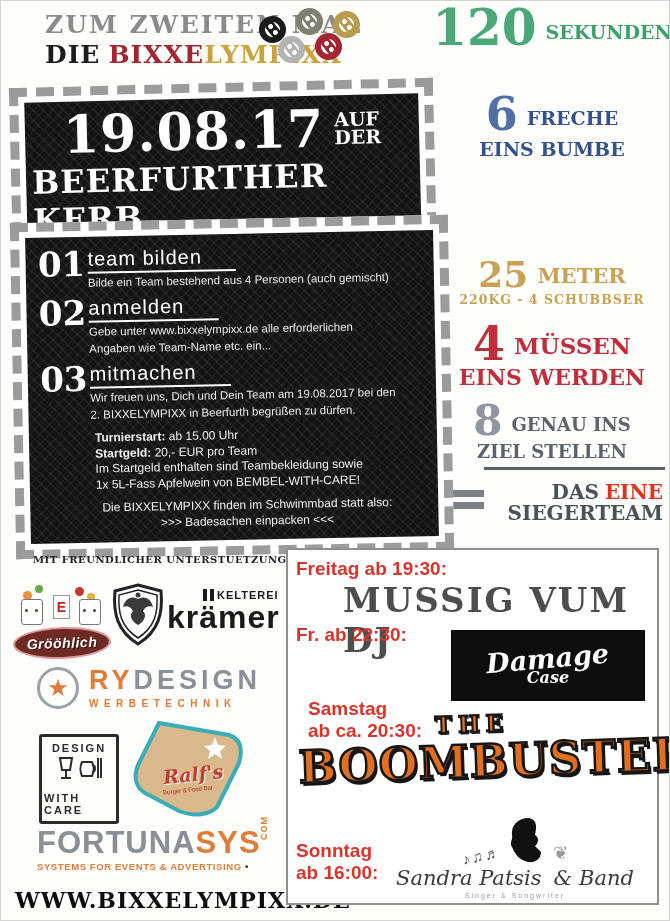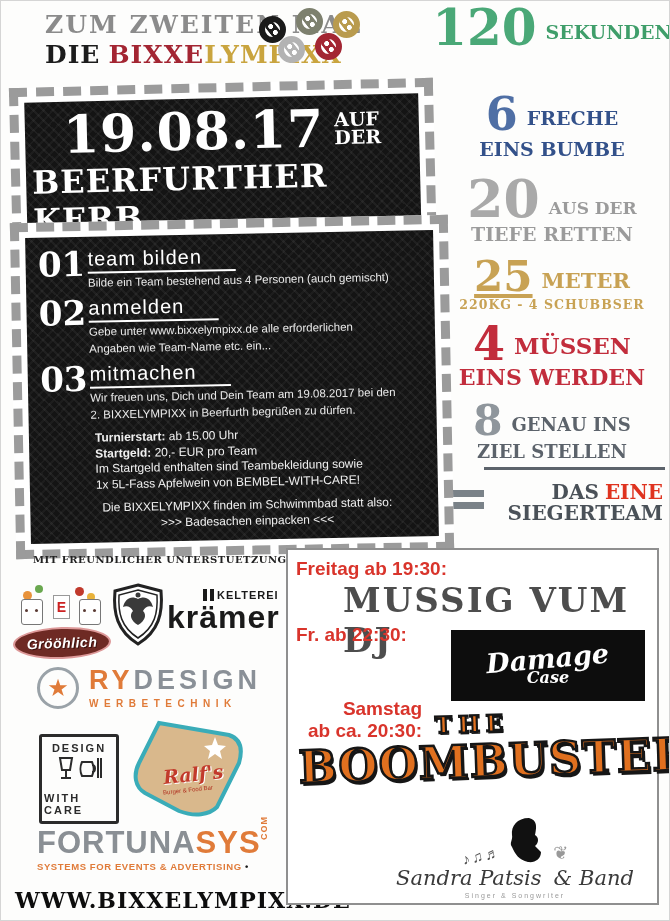--- a/index.html
+++ b/index.html
@@ -27,21 +27,21 @@
            var(--c); }
 
   
   .stat { position:absolute; left:438px; width:226px; text-align:center; }
   .stat .row { display:flex; justify-content:center; align-items:flex-end; }
   .stat .num { line-height:.85; }
   .stat .lbl { margin-left:9px; }
   .s1 { top:6px; }  .s1 .num{font-size:50px;} .s1 .lbl{font-size:19px;padding-bottom:7px;} .s1 .sub{font-size:19px;margin-top:2px;letter-spacing:.5px;}
   .s2 { top:94px; } .s2 .num{font-size:46px;} .s2 .lbl{font-size:19px;padding-bottom:5px;} .s2 .sub{font-size:19px;margin-top:4px;}
   .s3 { top:176px; }.s3 .num{font-size:52px;} .s3 .lbl{font-size:17px;padding-bottom:3px;} .s3 .sub{font-size:19px;margin-top:2px;}
-  .s4 { top:258px; }.s4 .num{font-size:42px;text-decoration:underline;} .s4 .lbl{font-size:21px;padding-bottom:2px;} .s4 .sub{font-size:12.5px;margin-top:2px;letter-spacing:1px;}
+  .s4 { top:258px; }.s4 .num{font-size:36px;} .s4 .lbl{font-size:21px;padding-bottom:2px;} .s4 .sub{font-size:12.5px;margin-top:2px;letter-spacing:1px;}
   .s5 { top:324px; }.s5 .num{font-size:46px;} .s5 .lbl{font-size:23px;padding-bottom:5px;} .s5 .sub{font-size:22px;margin-top:0;}
   .s6 { top:402px; }.s6 .num{font-size:42px;} .s6 .lbl{font-size:18px;padding-bottom:4px;} .s6 .sub{font-size:18px;margin-top:2px;}
 
   .result { position:absolute; left:438px; top:466px; width:226px; }
   .result .line { border-top:3px solid #5c636b; margin-left:45px; }
   .result .body { display:flex; margin-top:12px; }
   .equals { margin-left:12px; margin-top:8px; display:flex; flex-direction:column; gap:5px; }
   .equals span { width:33px; height:7px; background:#7a8288; display:block; }
   .result .txt { flex:1; text-align:right; font-size:20px; line-height:1.05; padding-right:2px; }
   .c-das, .c-team { color:#4a5158; }
@@ -114,21 +114,21 @@
   .fortuna-gray { color:#8a8f94; letter-spacing:1px; }
   .fortuna-orange { color:#e07b39; letter-spacing:1px; }
   .fortuna-com { font-size:9px; color:#e07b39; font-weight:bold; transform:rotate(-90deg) translate(-4px,0); transform-origin:left bottom; margin-left:8px; letter-spacing:1px; }
   .fortuna-sub { font-size:9.5px; color:#e07b39; font-weight:bold; letter-spacing:.6px; margin-top:3px; }
   .fortuna-sub:after { content:" \2022"; color:#1a1a1a; }
   .website { position:absolute; left:14px; top:886px; font-size:22px; letter-spacing:1px; color:#0d0d0d; }
 
   
   .program-title { position:absolute; left:287px; top:518px; font-size:23px; font-weight:bold; color:#111; }
   .program-box { position:absolute; left:285px; top:547px; width:373px; height:357px; border:2px solid #8f8f8f; background:#fff; }
-  .when { position:absolute; color:#d9342b; font-weight:bold; font-size:19px; line-height:1.15;text-align:right; }
+  .when { position:absolute; color:#d9342b; font-weight:bold; font-size:19px; line-height:1.15; }
   .w1 { left:8px; top:8px; }
   .act-dj { position:absolute; left:55px; top:30px; font-size:34px; color:#4d4d4d; letter-spacing:2px; }
   .w2 { left:8px; top:74px; }
   .damage { position:absolute; left:163px; top:80px; width:194px; height:71px; background:#0d0d0d;
             display:flex; flex-direction:column; align-items:center; justify-content:center;
             color:#fff; font-family:"DejaVu Serif", serif; font-weight:bold; font-style:italic; }
   .damage .d1 { font-size:27px; line-height:1; transform:rotate(-5deg); }
   .damage .d2 { font-size:16px; line-height:1; margin-top:-2px; }
   .w3 { left:20px; top:148px; }
   .boombusters { position:absolute; left:10px; top:160px; width:350px; text-align:center;
@@ -180,27 +180,20 @@
         <span class="lbl" style="color: rgb(63, 158, 106);">SEKUNDEN</span>
       </div>
   </div>
   <div class="stat slab s2">
     <div class="row">
         <span class="num" style="color: rgb(79, 111, 165);">6</span>
         <span class="lbl" style="color: rgb(51, 81, 138);">FRECHE</span>
       </div>
     <div class="sub" style="color: rgb(51, 81, 138);">EINS BUMBE</div>
   </div>
-  <div class="stat slab s3">
-    <div class="row">
-        <span class="num" style="color: rgb(169, 169, 169);">20</span>
-        <span class="lbl" style="color: rgb(155, 155, 155);">AUS DER</span>
-      </div>
-    <div class="sub" style="color: rgb(155, 155, 155);">TIEFE RETTEN</div>
-  </div>
   <div class="stat slab s4">
     <div class="row">
         <span class="num" style="color: rgb(200, 162, 84);">25</span>
         <span class="lbl" style="color: rgb(200, 162, 84);">METER</span>
       </div>
     <div class="sub" style="color: rgb(200, 162, 84); text-align: center;">220KG - 4 SCHUBBSER</div>
   </div>
   <div class="stat slab s5">
     <div class="row">
         <span class="num" style="color: rgb(194, 45, 60);">4</span>
@@ -358,20 +351,24 @@
       <div class="d2">Case</div>
     </div>
     <div class="when w3">
       <div>Samstag</div>
       <div>ab ca. 20:30:</div>
     </div>
     <div class="boombusters">
       <div class="boom-the">THE</div>
       <div class="boom-name">BOOMBUSTERS</div>
     </div>
+    <div class="when w4">
+      <div>Sonntag</div>
+      <div>ab 16:00:</div>
+    </div>
     <div class="sandra">
       <div class="sandra-top">
         <span class="notes">♪♫♬</span>
         <svg width="44" height="48" viewBox="0 0 44 48">
           <path d="M24 2 C12 2 6 10 7 19 C8 24 4 27 7 31 C10 38 14 44 23 46 C30 47 36 43 36 36 L30 30 C34 27 34 21 30 19 C32 10 32 4 24 2 Z" fill="#111"></path>
         </svg>
         <span class="swirl">❦</span>
       </div>
       <div class="sandra-name">
         <span>Sandra Patsis</span><span class="sandra-band">&amp; Band</span>

